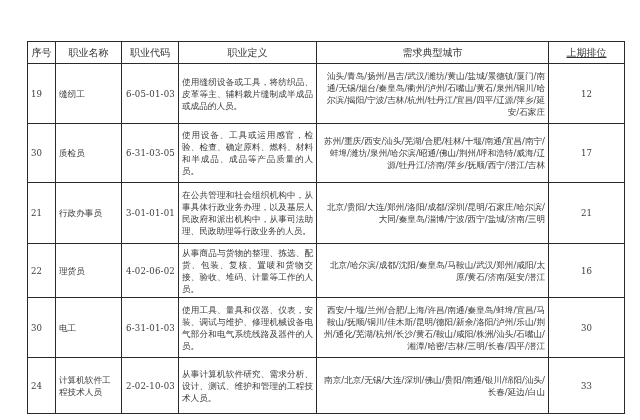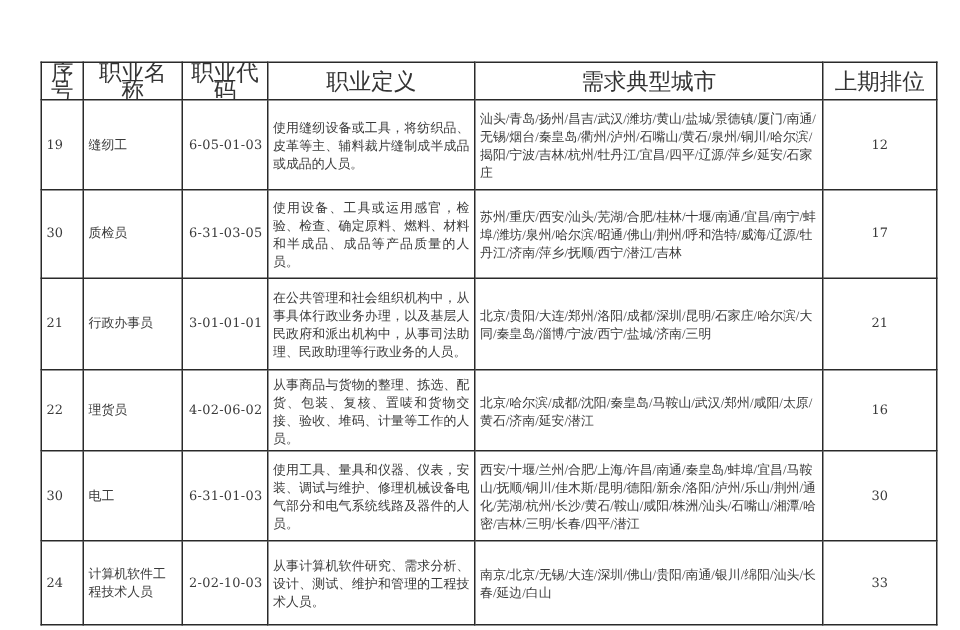--- a/index.html
+++ b/index.html
@@ -10,27 +10,27 @@
     border-collapse: collapse; table-layout: fixed;
     width: 597px;
   }
   table.jobs th, table.jobs td {
     border: 1.5px solid #2a2a2a;
     font-size: 8.6px; line-height: 12px;
     padding: 0 3px; vertical-align: middle;
     color: #3a3a3a; font-weight: normal;
     overflow: hidden;
   }
-  table.jobs thead th { height: 21px; text-align: center; font-size: 15px; color: #333; }
-  th.c-rank { font-size: 8.6px; line-height: 10.5px; }
+  table.jobs thead th { height: 21px; text-align: center; font-size: 10px; color: #333; }
+  th.c-rank { font-size: 8.6px; line-height: 10.5px; text-decoration: underline; }
   td.num { text-align: left; }
   td.name { text-align: left; margin-left: 18px; }
   td.code { text-align: right; letter-spacing: 0.2px; }
   td.def { text-align: justify; font-family: Liberation Serif, serif; }
-  td.cities { text-align: left; word-break: break-all; font-family: Liberation Serif, serif; }
+  td.cities { text-align: right; word-break: break-all; }
   td.rank { text-align: center; }
   col.w-num { width: 28px; }
   col.w-name { width: 66px; }
   col.w-code { width: 57px; }
   col.w-def { width: 138px; }
   col.w-cities { width: 232px; }
   col.w-rank { width: 76px; }
   tr.r19 td { height: 59px; }
   tr.r20 td { height: 58px; }
   tr.r21 td { height: 60px; }

